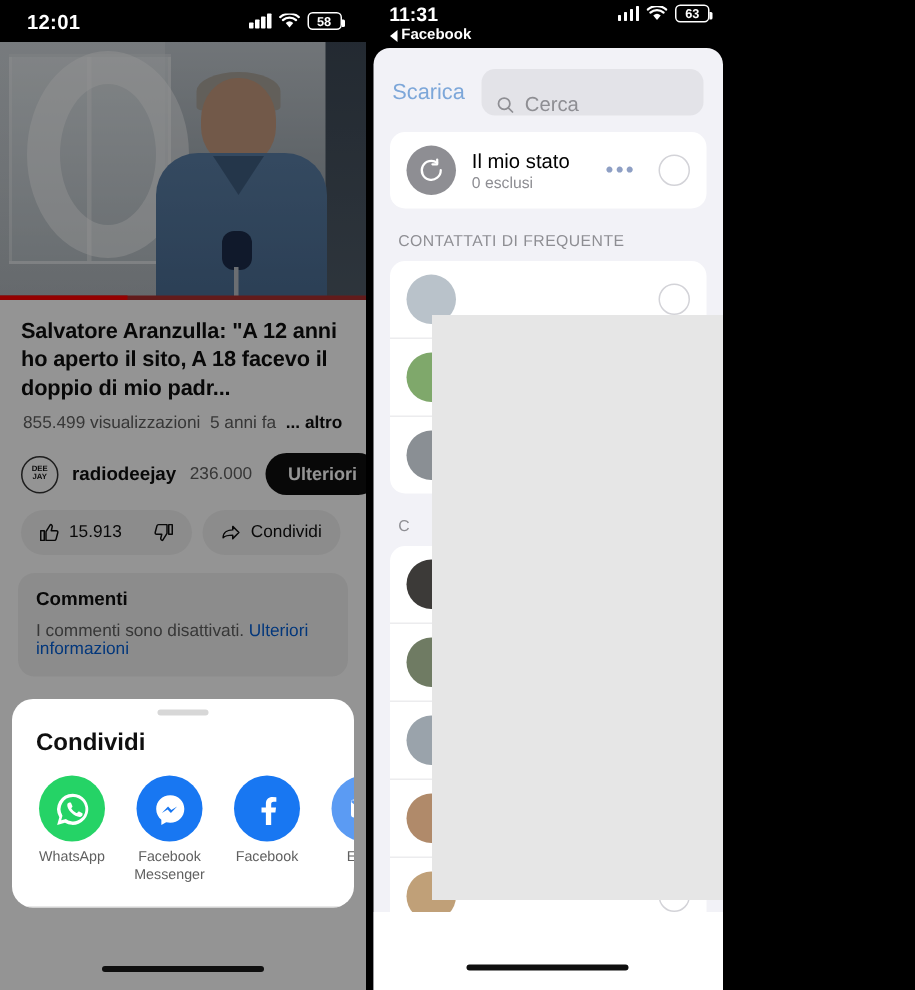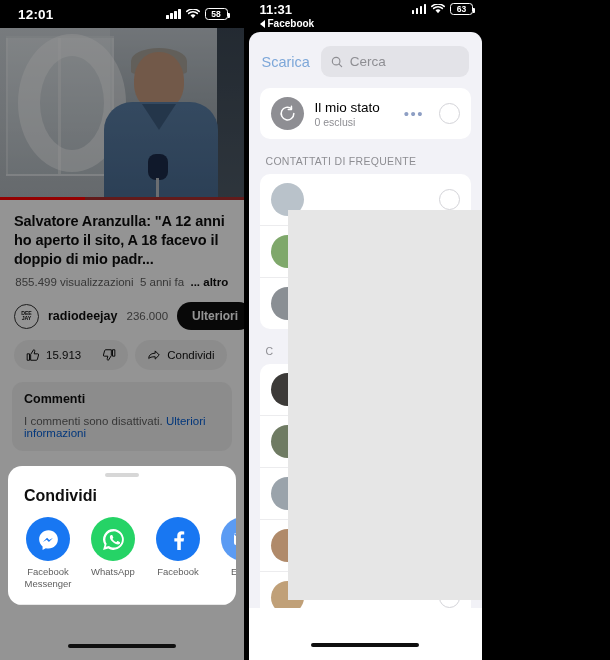--- a/index.html
+++ b/index.html
@@ -115,21 +115,21 @@
   .sb2-time { font-size:13px; font-weight:bold; }
   .sb2-back { font-size:10px; font-weight:bold; display:flex; align-items:center; gap:3px;
               margin-top:1px; }
   .tri-back { width:0; height:0; border-top:4px solid transparent; border-bottom:4px solid transparent;
               border-right:5px solid #fff; }
   .wa-card { position:absolute; left:5px; top:32px; right:5px; bottom:0;
              background:#f2f2f7; border-radius:11px 11px 0 0; overflow:hidden; }
   .wa-search { display:flex; align-items:center; gap:11px; padding:14px 13px 11px; }
   .wa-cancel { font-size:14.5px; color:#7da7d9; }
   .search-box { flex:1; height:31px; background:#e3e3e8; border-radius:9px;
-                display:flex; align-items:center; gap:6px; padding:0 9px; }
+                display:flex; align-items:flex-end; gap:6px; padding:0 9px; }
   .search-ph { font-size:13.5px; color:#8e8e93; }
   .wa-scroll { padding:0 11px; }
   .wa-group { background:#fff; border-radius:10px; overflow:hidden; }
   .wa-row { display:flex; align-items:center; gap:11px; padding:9px 11px; min-height:46px; }
   .wa-row + .wa-row { border-top:1px solid #ececee; }
   .ava { width:33px; height:33px; border-radius:50%; flex:0 0 auto; }
   .ava-status { background:#8e8e93; display:flex; align-items:center; justify-content:center; }
   .wa-txt { flex:1; min-width:0; }
   .wa-name { font-size:13.5px; color:#000; }
   .wa-sub { font-size:10.5px; color:#8e8e93; margin-top:1px; }
@@ -247,38 +247,38 @@
     </div>
 
     <div class="dim"></div>
 
     <div class="sheet">
       <div class="grabber"></div>
       <h2>Condividi</h2>
       <div class="apps">
 
         <div class="app">
-          <div class="app-ic" style="background:#1877F2">
-            <svg width="25" height="25" viewBox="0 0 24 24">
-                <path d="M12 3C6.9 3 3 6.8 3 11.8c0 2.8 1.3 5.3 3.3 6.9V22l3.1-1.7c.8.2 1.7.3 2.6.3 5.1 0 9-3.8 9-8.8S17.1 3 12 3z" fill="#fff"></path>
-                <path d="m6.6 14.4 4-4.2 2.1 2.2 3.7-2.2-4 4.2-2.1-2.2z" fill="#1877F2"></path>
-              </svg>
-          </div>
-          <div class="app-lb">Facebook Messenger</div>
-        </div>
-
-        <div class="app">
           <div class="app-ic" style="background:#25D366">
             <svg width="25" height="25" viewBox="0 0 24 24">
                 <path d="M12 2a10 10 0 0 0-8.6 15.1L2 22l5-1.3A10 10 0 1 0 12 2z" fill="#fff"></path>
                 <path d="M12 4.2a7.8 7.8 0 0 0-6.6 11.9l-.8 2.9 3-.8A7.8 7.8 0 1 0 12 4.2z" fill="#25D366"></path>
                 <path d="M9.3 8.1c.2-.4.4-.4.6-.4h.5c.2 0 .4 0 .6.5l.8 1.9c0 .2 0 .4-.1.5l-.4.5c-.1.2-.3.3-.1.6a7 7 0 0 0 3.1 2.7c.3.1.5.1.6-.1l.6-.7c.2-.2.4-.2.6-.1l1.8.9c.2.1.4.2.4.4 0 .3 0 1-.3 1.3-.3.4-1 .8-1.6.8-1.5 0-3.8-1-5.6-2.9-1.5-1.5-2.3-3.3-2.3-4.5 0-.8.3-1.3.6-1.6z" fill="#fff"></path>
               </svg>
           </div>
           <div class="app-lb">WhatsApp</div>
+        </div>
+
+        <div class="app">
+          <div class="app-ic" style="background:#1877F2">
+            <svg width="25" height="25" viewBox="0 0 24 24">
+                <path d="M12 3C6.9 3 3 6.8 3 11.8c0 2.8 1.3 5.3 3.3 6.9V22l3.1-1.7c.8.2 1.7.3 2.6.3 5.1 0 9-3.8 9-8.8S17.1 3 12 3z" fill="#fff"></path>
+                <path d="m6.6 14.4 4-4.2 2.1 2.2 3.7-2.2-4 4.2-2.1-2.2z" fill="#1877F2"></path>
+              </svg>
+          </div>
+          <div class="app-lb">Facebook Messenger</div>
         </div>
 
         <div class="app">
           <div class="app-ic" style="background:#1877F2">
             <svg width="25" height="25" viewBox="0 0 24 24">
                 <path d="M14.2 22v-8h2.7l.4-3.2h-3.1V8.7c0-.9.3-1.5 1.6-1.5h1.7V4.3A22 22 0 0 0 15 4.1c-2.5 0-4.2 1.5-4.2 4.3v2.4H8v3.2h2.8v8z" fill="#fff"></path>
               </svg>
           </div>
           <div class="app-lb">Facebook</div>
         </div>

